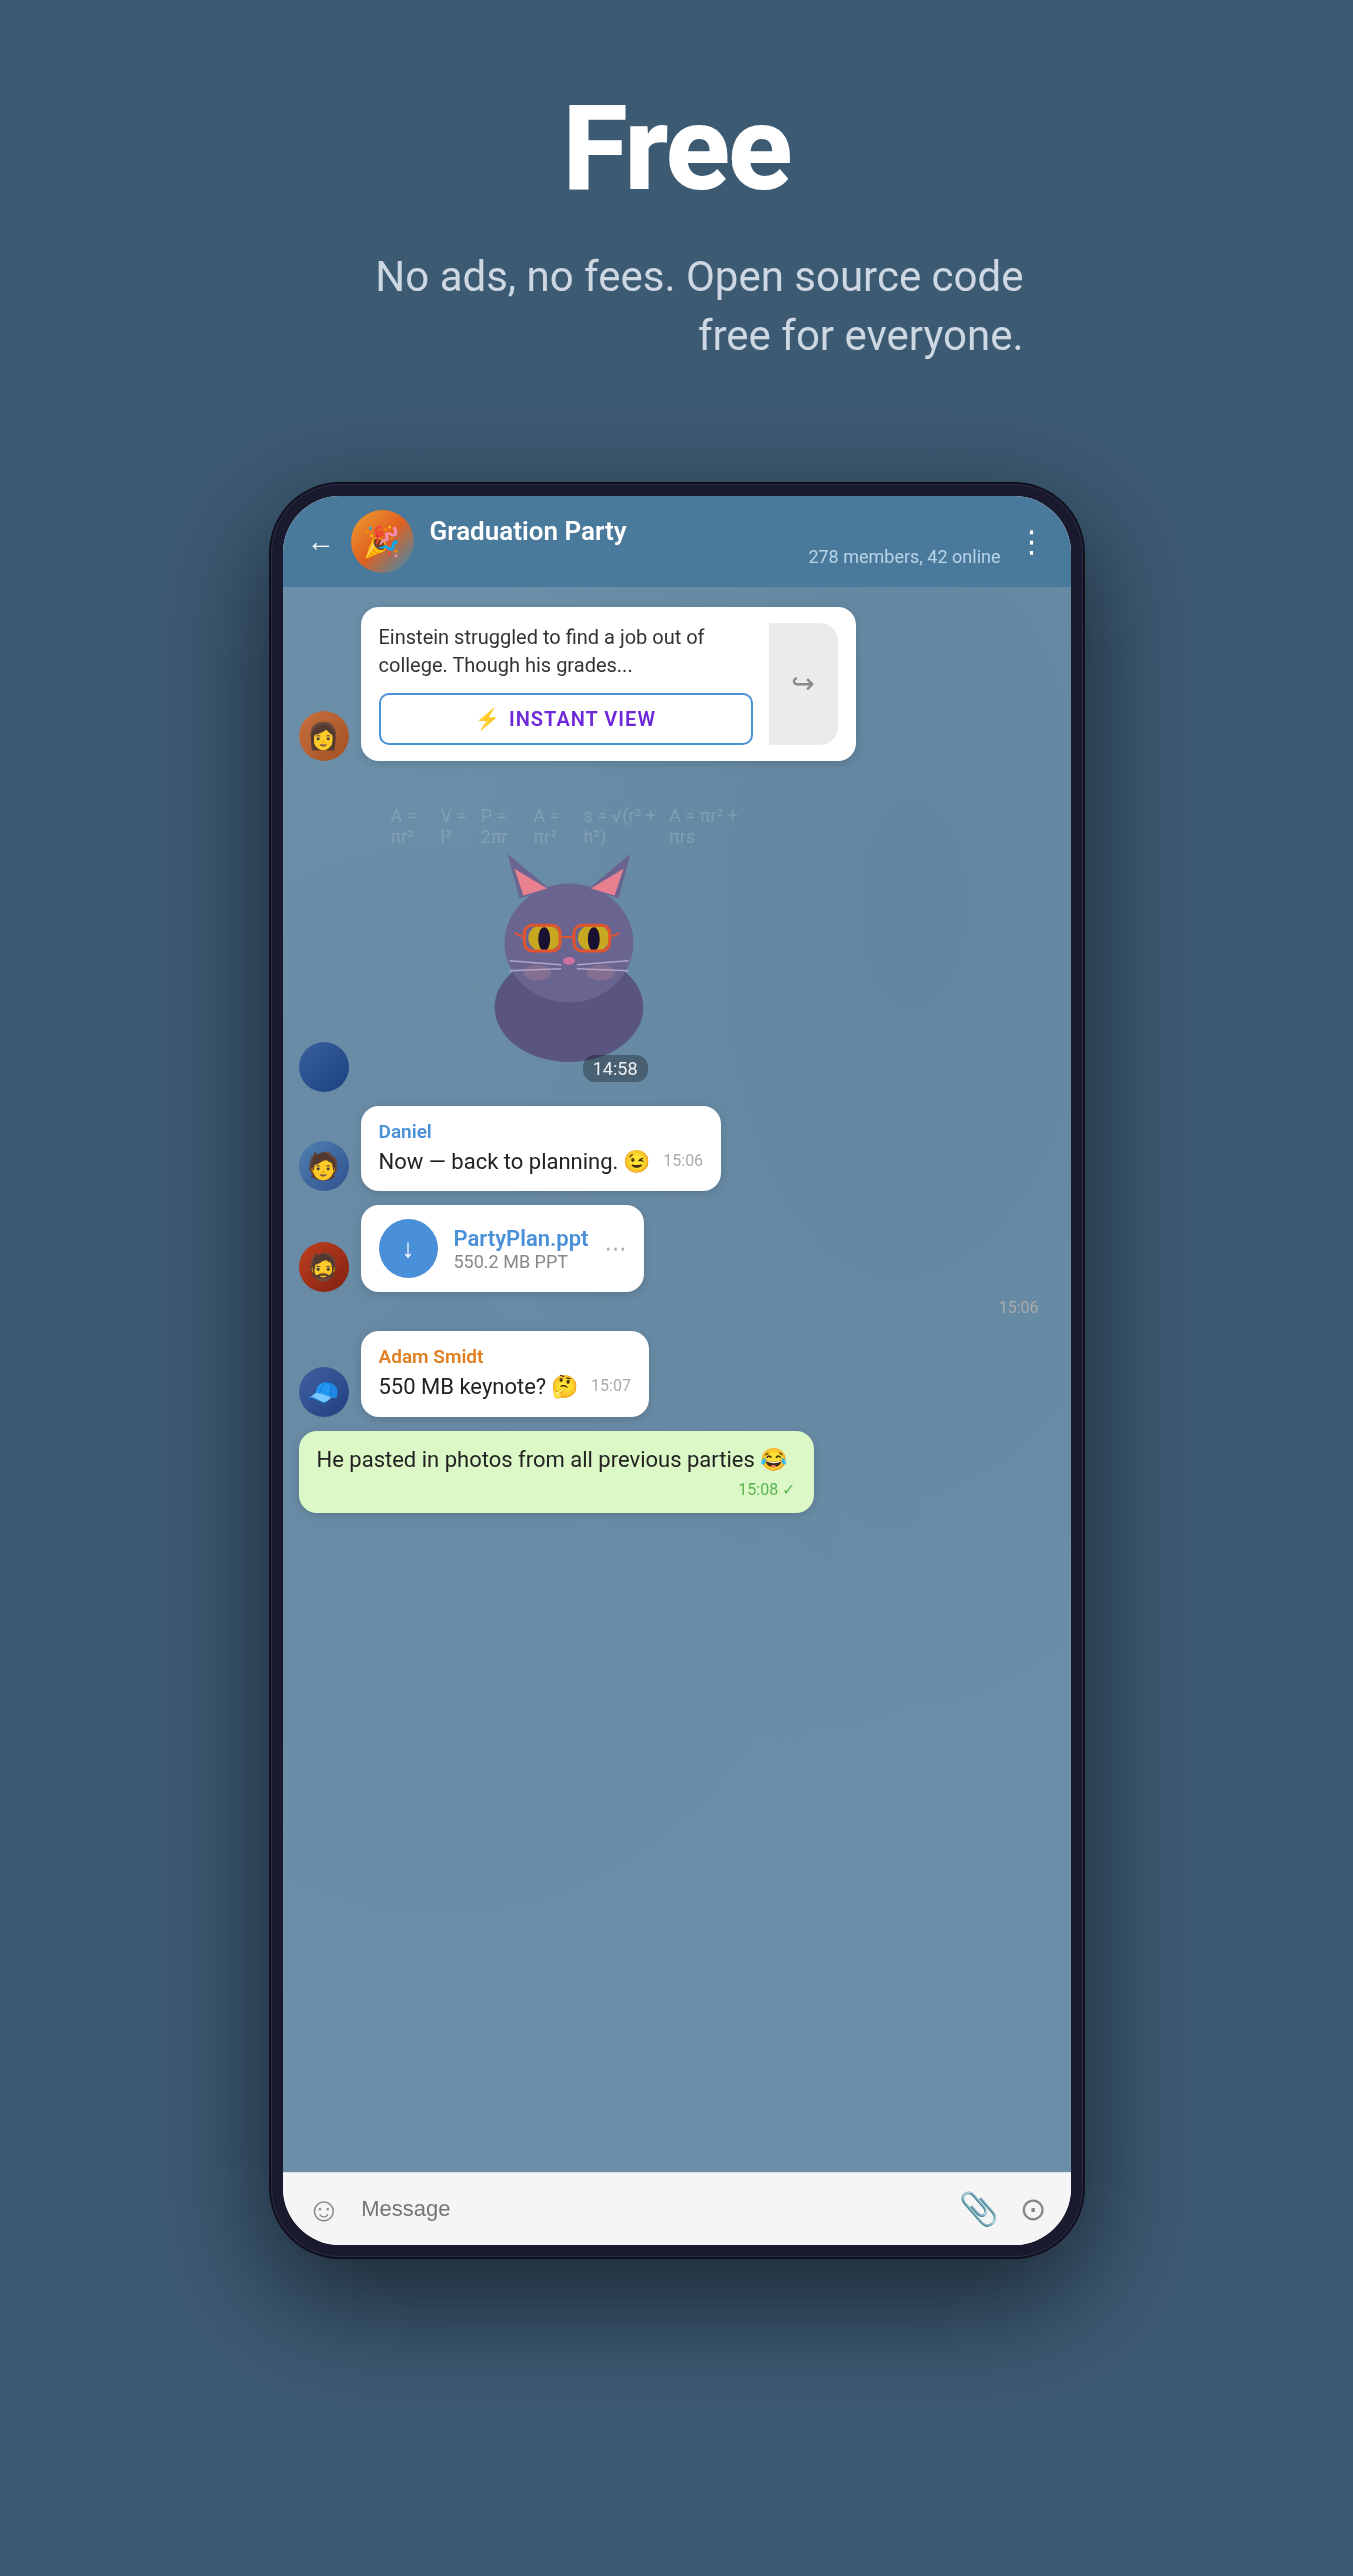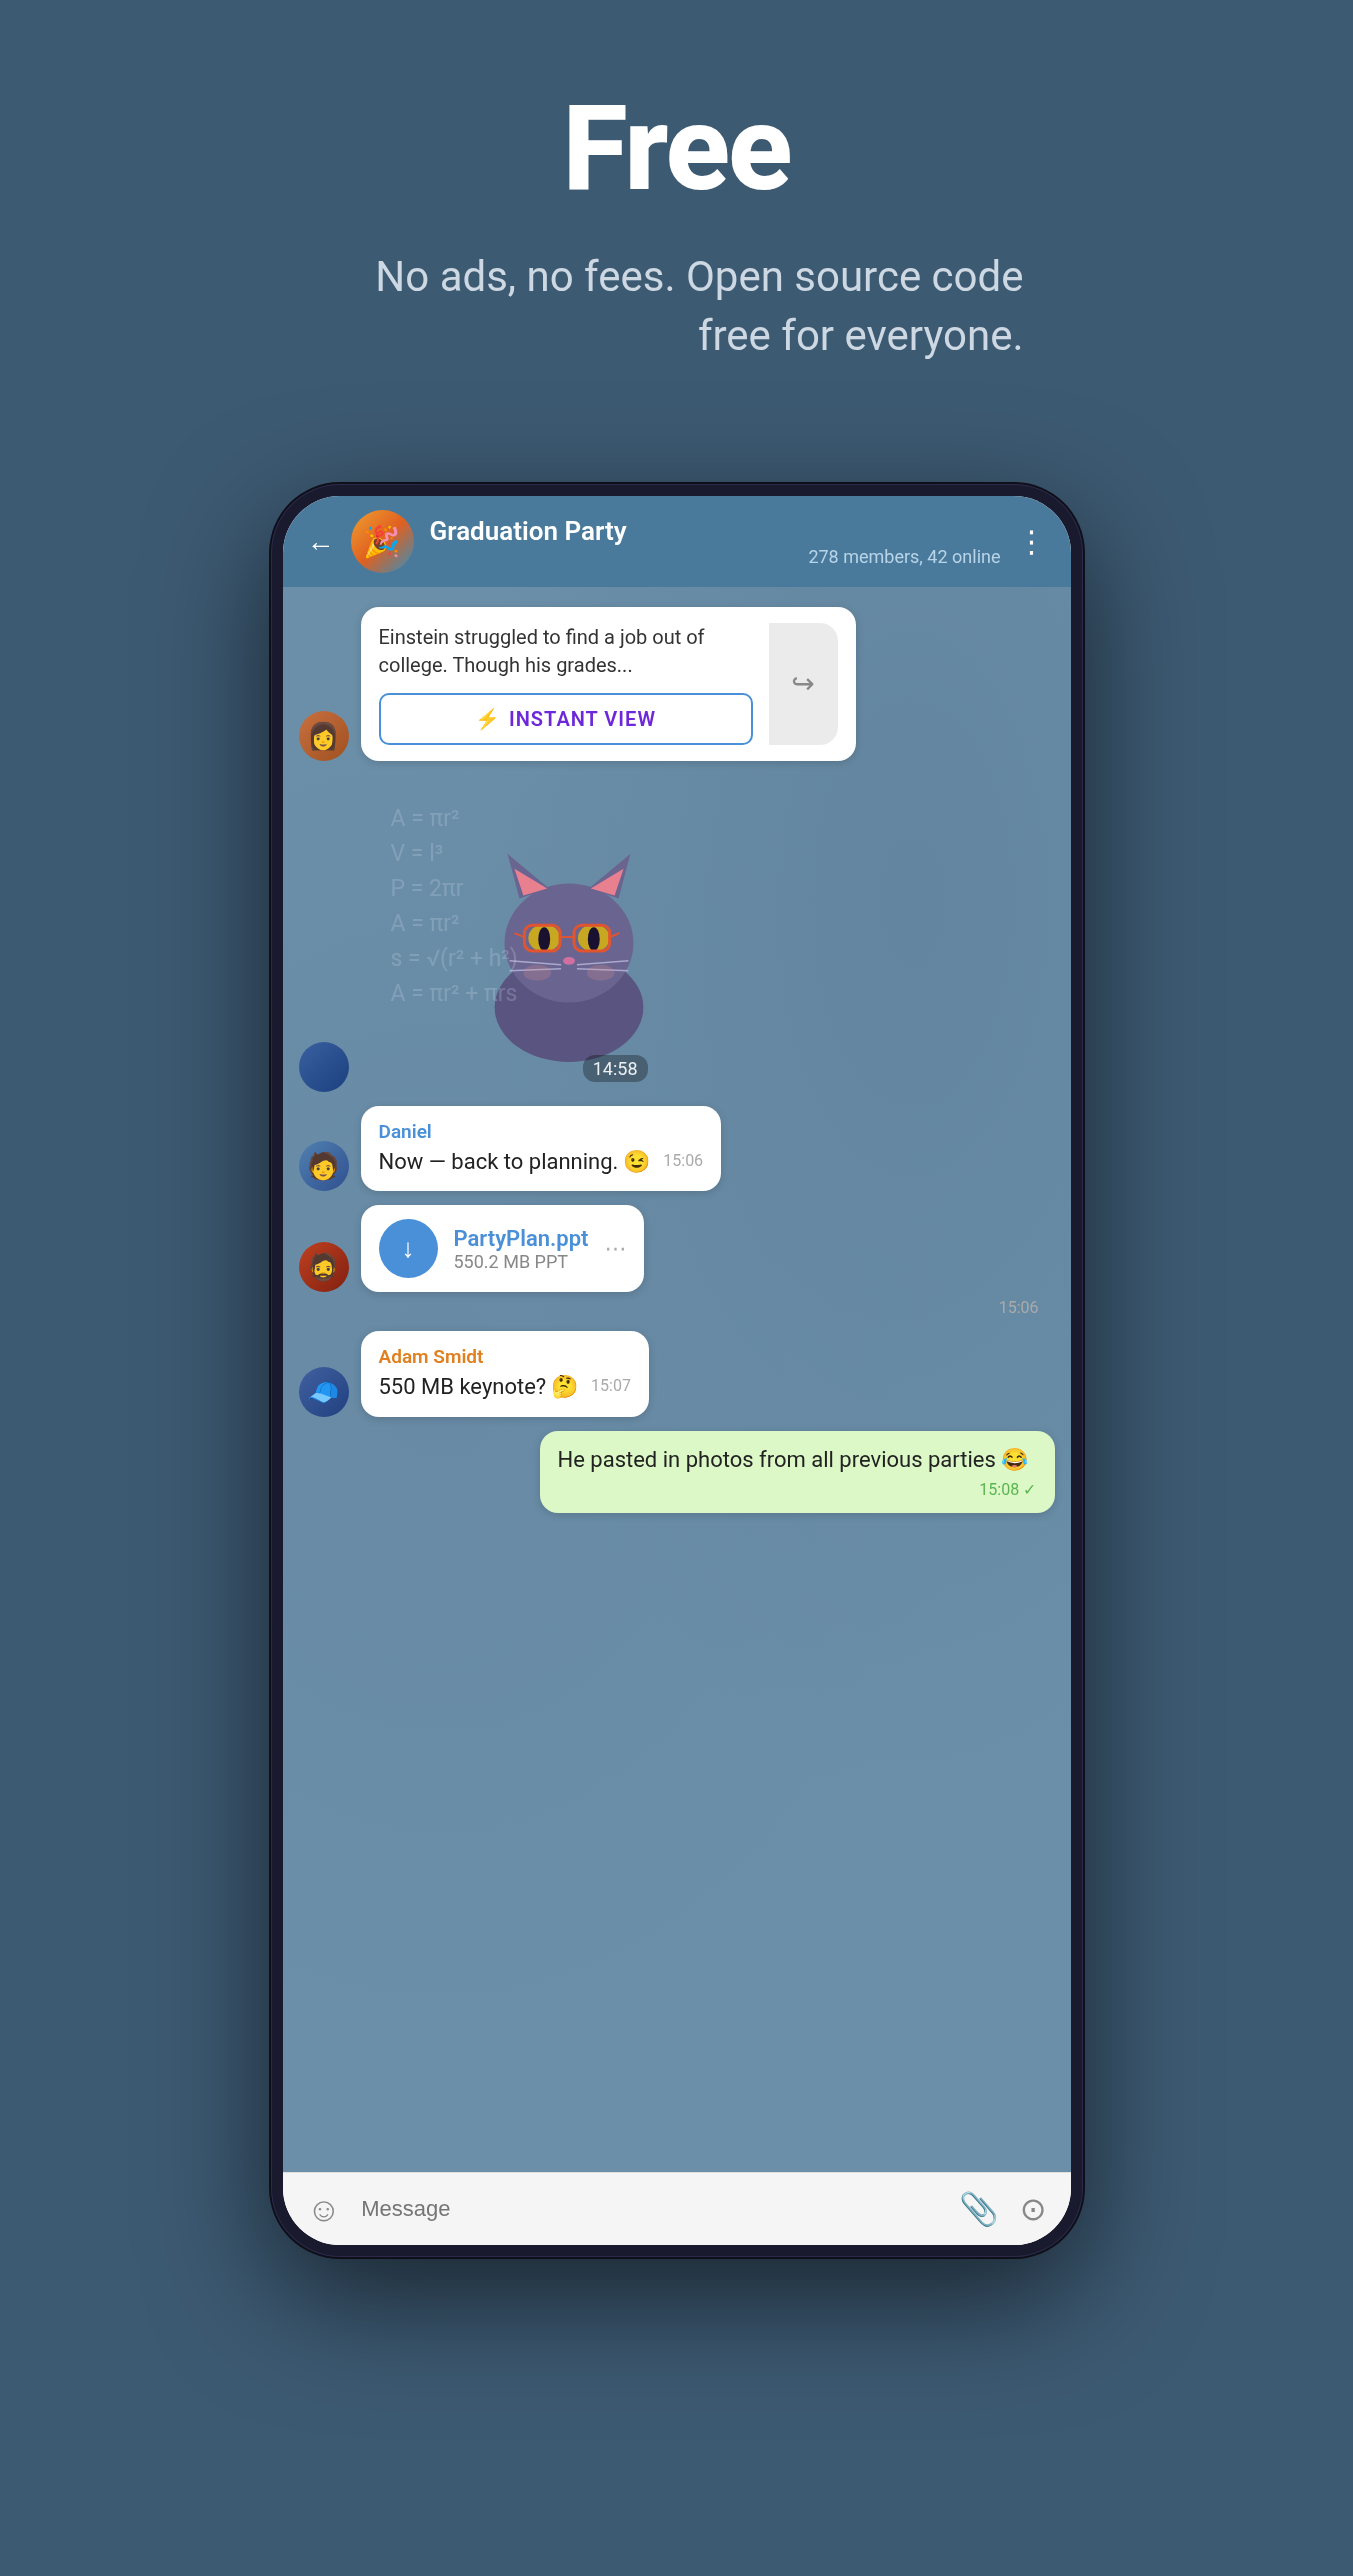--- a/index.html
+++ b/index.html
@@ -131,21 +131,20 @@
     }
 
     
     .message-row {
       display: flex;
       align-items: flex-end;
       gap: 12px;
     }
 
     .message-row.right {
-      justify-content: flex-end;
     }
 
     .msg-avatar {
       width: 50px;
       height: 50px;
       border-radius: 50%;
       flex-shrink: 0;
       overflow: hidden;
       display: flex;
       align-items: center;
@@ -237,23 +236,23 @@
 
     .math-bg {
       position: absolute;
       top: 10px;
       left: 50%;
       transform: translateX(-50%);
       width: 396px;
       height: 297px;
       opacity: 0.25;
       color: #c8d8e8;
-      font-size: 23px;
-      display: flex;
-      flex-direction: column;
+      font-size: 18px;
+      display: flex;
+      flex-direction: row;
       gap: 8px;
       padding: 20px;
     }
 
     
     .cat-svg {
       width: 238px;
       height: 258px;
     }
 

